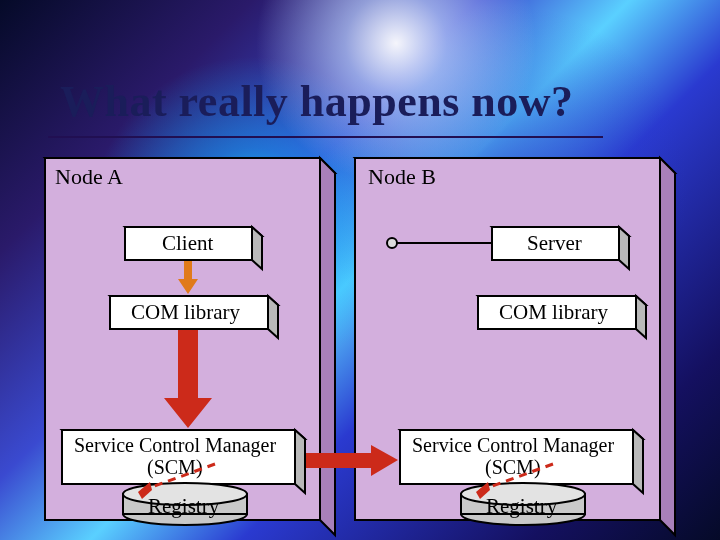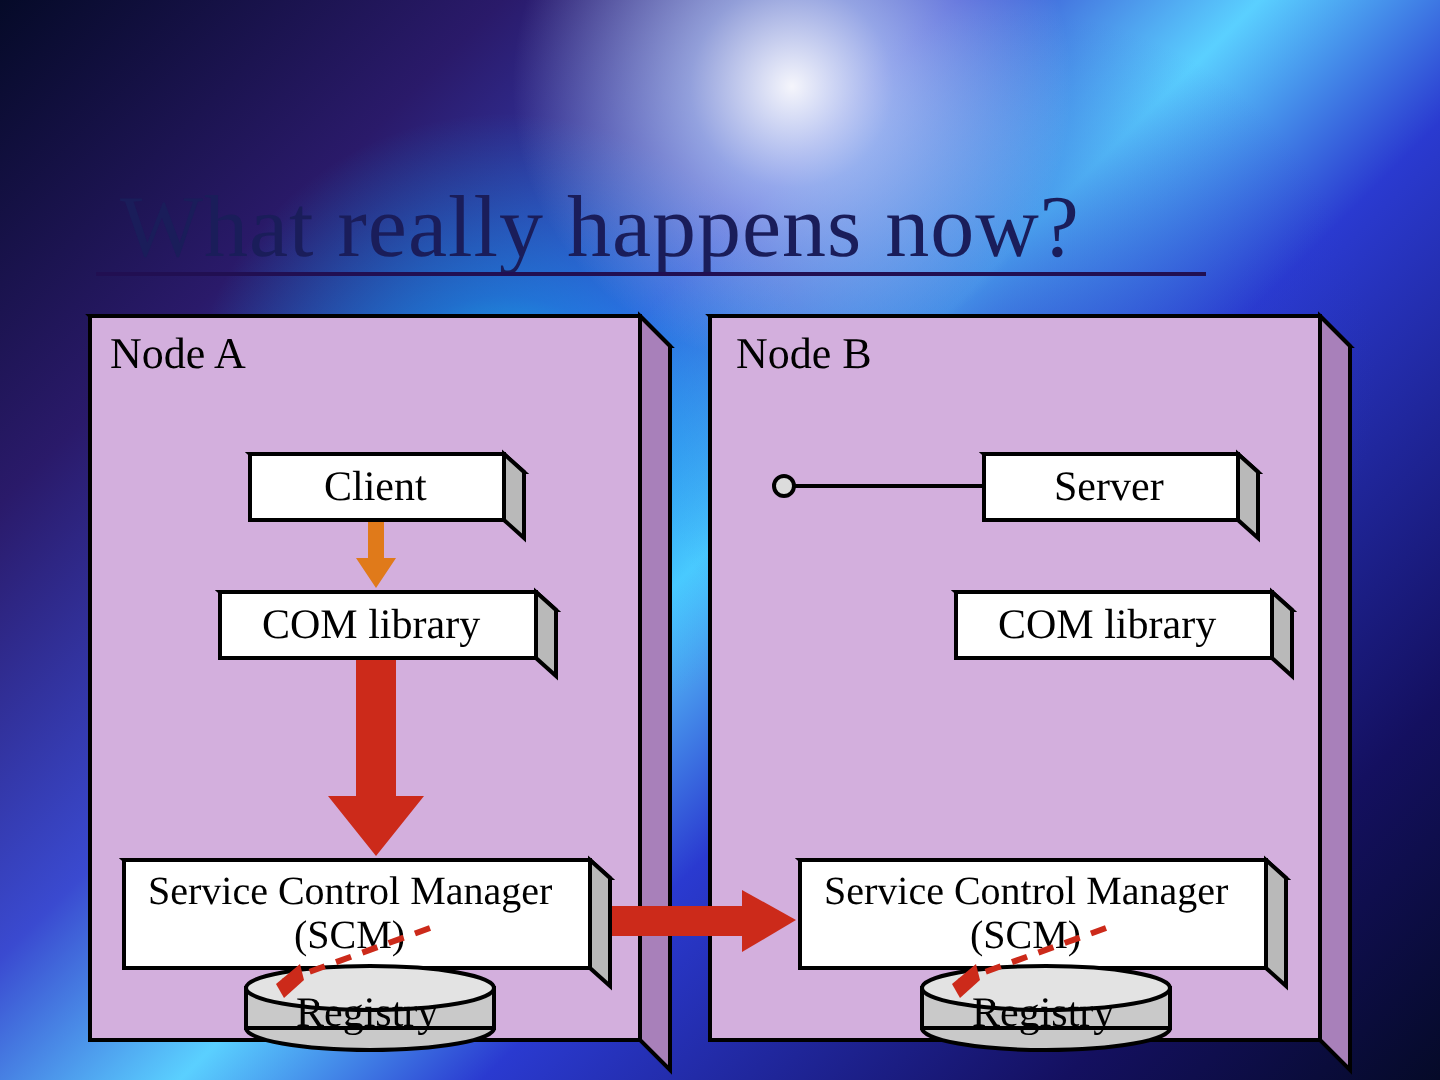--- a/index.html
+++ b/index.html
@@ -12,23 +12,23 @@
       radial-gradient(circle at 35% 40%, rgba(10,240,255,0.8) 0%, rgba(10,180,255,0.45) 12%, rgba(10,180,255,0.0) 28%),
       radial-gradient(circle at 70% 35%, rgba(40,60,200,0.6) 0%, rgba(40,60,200,0.0) 30%),
       linear-gradient(135deg, #050a28 0%, #2a1a6a 20%, #3a4ad0 38%, #5ad0ff 50%, #2a3ad0 62%, #141060 85%, #050a28 100%);
     position: relative;
     overflow: hidden;
   }
 
   .title {
     position: absolute;
     left: 60px;
-    top: 88px;
+    top: 76px;
     font-size: 44px;
-    font-weight: 400;
+    font-weight: 700;
     color: #1a1d5a;
     letter-spacing: 0.5px;
   }
   .title-underline {
     position: absolute;
     left: 48px;
     top: 136px;
     width: 555px;
     height: 2px;
     background: #210f52;

